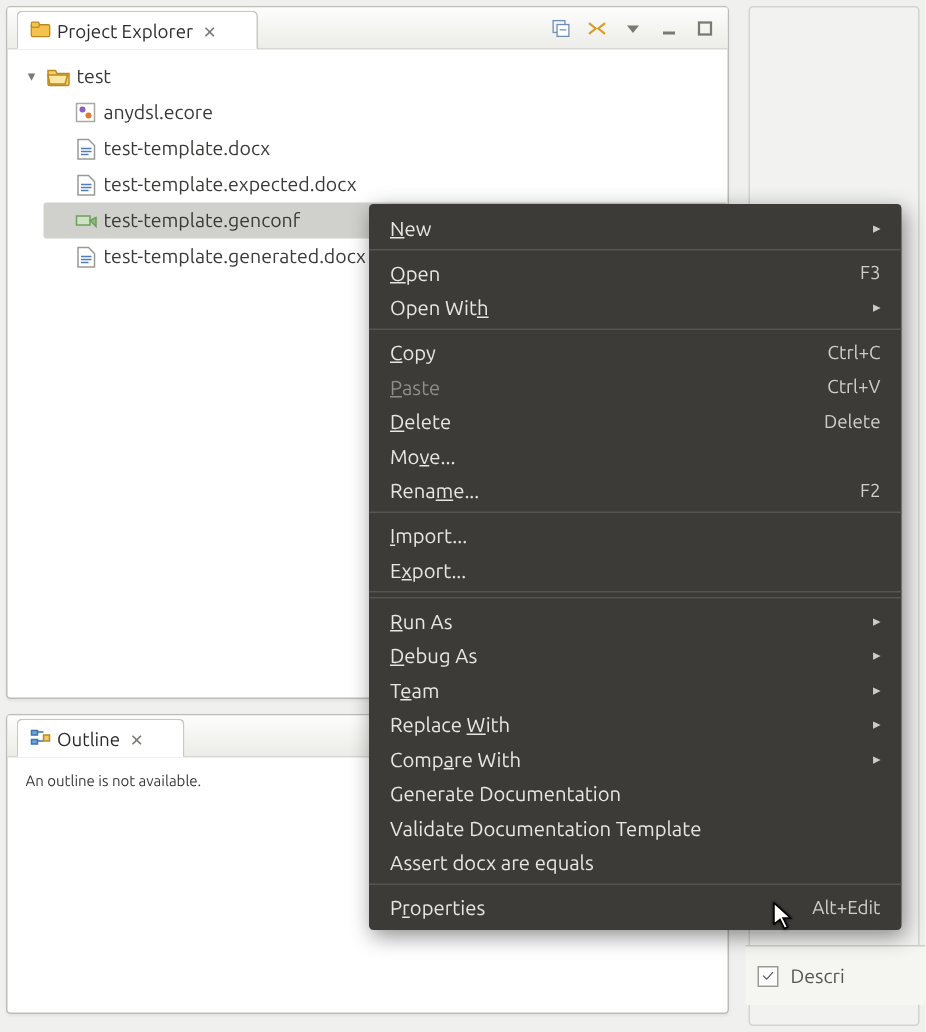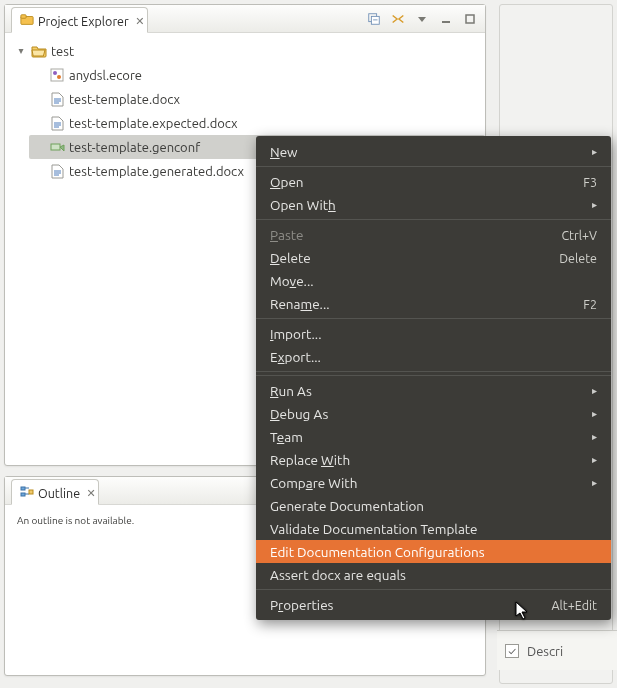--- a/index.html
+++ b/index.html
@@ -32,21 +32,21 @@
     height: 28px;
     display: flex;
     align-items: flex-end;
     padding: 0 6px;
     border-bottom: 1px solid #d8d8d4;
     position: relative;
     background: linear-gradient(#fdfdfc,#ecece8);
   }
   .tab {
     display:flex; align-items:center; gap:4px;
-    height: 26px; padding: 2px 0 0 8px;
+    height: 26px; padding: 2px 24px 0 8px;
     border: 1px solid #c8c8c2;
     border-bottom: 1px solid #fff;
     border-radius: 4px 4px 0 0;
     background: #ffffff;
     position: relative; top:1px;
     font-size: 12.5px;
   }
   .tab .xbtn { width:14px;height:14px;display:inline-flex;align-items:center;justify-content:center;
                font-size:11px;color:#7a7a76;}
   .tabbar-tools {
@@ -66,21 +66,21 @@
   .node .twisty { width:12px; font-size:10px; color:#7a7a75; text-align:center; }
   .node .icon { width:16px; height:16px; display:inline-flex; align-items:center; justify-content:center; }
   .children { margin-left: 18px; }
   .node.selected { background:#d0d0cc; border-radius:2px; }
 
   .outline-body { padding:10px 12px; color:#3a3a38; font-size:10px; }
 
   
   .ctxmenu {
     position:absolute;
-    left:256px; top:136px;
+    left:246px; top:136px;
     width:355px;
     background:#3c3b37;
     color:#e6e6e4;
     border-radius:3px;
     box-shadow: 2px 4px 14px rgba(0,0,0,0.45);
     padding:4px 0;
     font-size:13.5px;
     z-index:50;
   }
   .mi { display:flex; align-items:center; justify-content:space-between;
@@ -250,20 +250,26 @@
         <span class="shortcut">F3</span>
       </span>
     </div>
     <div class="mi sub">
       <span class="lab">Open Wit<u>h</u></span>
       <span class="ind">
         <span class="arrow">▸</span>
       </span>
     </div>
     <div class="msep"></div>
+    <div class="mi">
+      <span class="lab"><u>C</u>opy</span>
+      <span class="ind">
+        <span class="shortcut">Ctrl+C</span>
+      </span>
+    </div>
     <div class="mi disabled">
       <span class="lab"><u>P</u>aste</span>
       <span class="ind">
         <span class="shortcut">Ctrl+V</span>
       </span>
     </div>
     <div class="mi">
       <span class="lab"><u>D</u>elete</span>
       <span class="ind">
         <span class="shortcut">Delete</span>
@@ -319,24 +325,20 @@
       <span class="ind">
         <span class="arrow">▸</span>
       </span>
     </div>
     <div class="mi">
       <span class="lab">Generate Documentation</span>
       <span class="ind"></span>
     </div>
     <div class="mi">
       <span class="lab">Validate Documentation Template</span>
-      <span class="ind"></span>
-    </div>
-    <div class="mi hover">
-      <span class="lab">Edit Documentation Configurations</span>
       <span class="ind"></span>
     </div>
     <div class="mi">
       <span class="lab">Assert docx are equals</span>
       <span class="ind"></span>
     </div>
     <div class="msep"></div>
     <div class="mi">
       <span class="lab">P<u>r</u>operties</span>
       <span class="ind">

